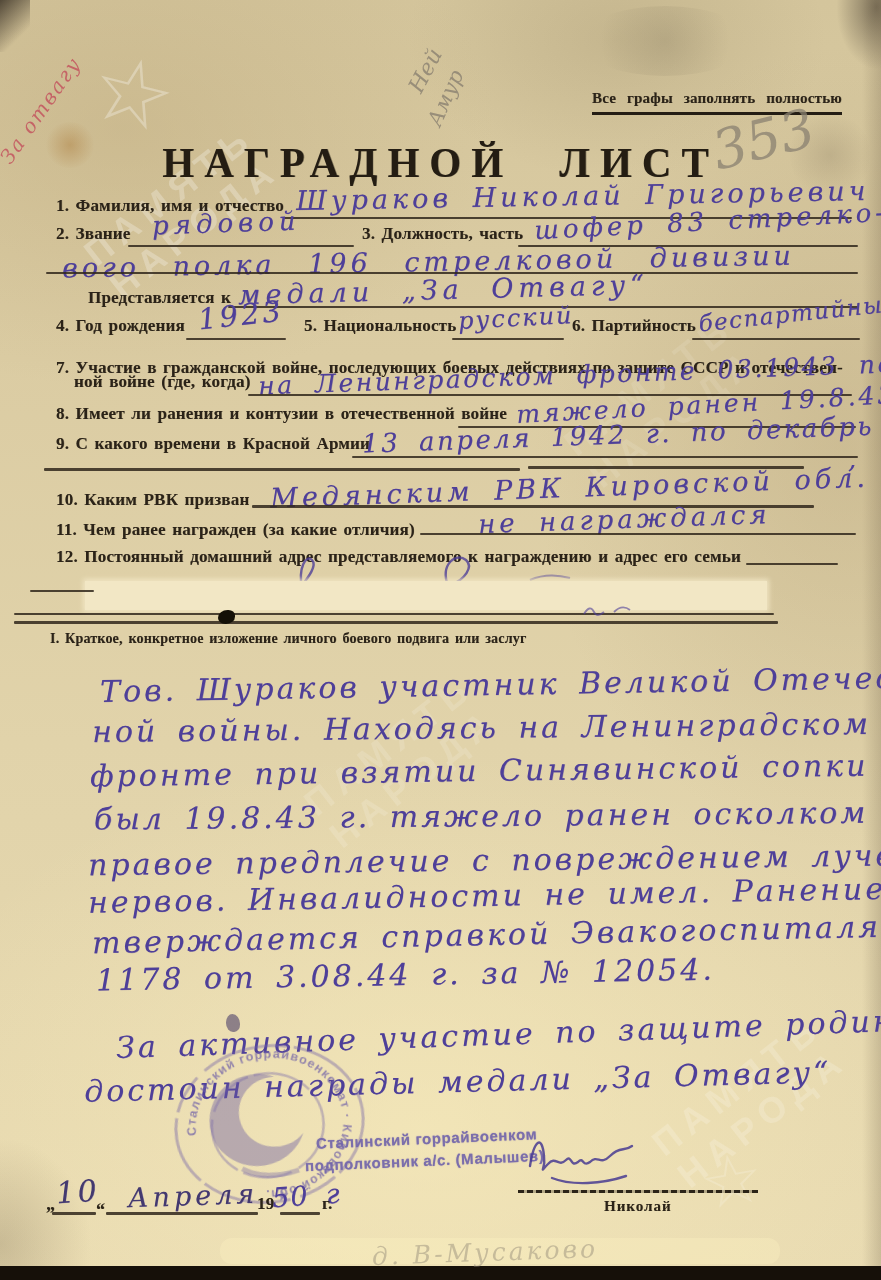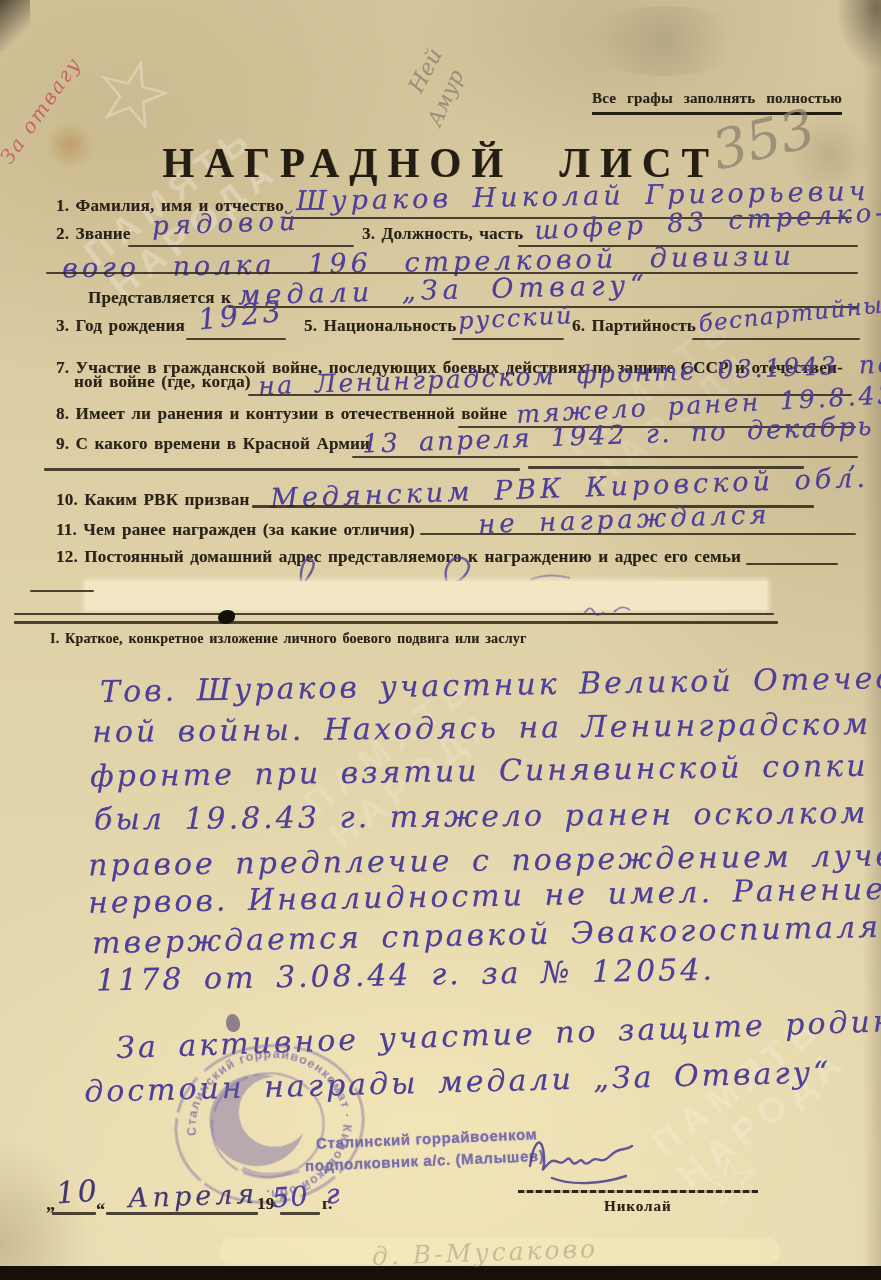--- a/index.html
+++ b/index.html
@@ -78,21 +78,21 @@
   <div class="hw val" style="left:534px;top:206px;letter-spacing:4px;transform:rotate(-3deg);">шофер 83 стрелко-</div>
   <div class="ul" style="left:518px;top:245px;width:340px;"></div>
 
   <div class="hw val" style="left:62px;top:246px;font-size:27px;letter-spacing:4px;word-spacing:20px;transform:rotate(-1deg);">вого полка  196 стрелковой дивизии</div>
   <div class="ul" style="left:46px;top:272px;width:812px;"></div>
 
   <div class="pl" style="left:88px;top:288px;">Представляется к</div>
   <div class="hw val" style="left:238px;top:274px;font-size:27px;letter-spacing:5px;word-spacing:14px;transform:rotate(-1.5deg);">медали „За Отвагу“</div>
   <div class="ul" style="left:228px;top:306px;width:630px;"></div>
 
-  <div class="pl" style="left:56px;top:316px;">3. Год рождения</div>
+  <div class="pl" style="left:56px;top:316px;">4. Год рождения</div>
   <div class="hw" style="left:198px;top:298px;font-size:29px;letter-spacing:3px;transform:rotate(-6deg);">1923</div>
   <div class="ul" style="left:186px;top:338px;width:100px;"></div>
   <div class="pl" style="left:304px;top:316px;">5. Национальность</div>
   <div class="hw" style="left:458px;top:304px;font-size:24px;letter-spacing:2px;transform:rotate(-3deg);">русский</div>
   <div class="ul" style="left:452px;top:338px;width:112px;"></div>
   <div class="pl" style="left:572px;top:316px;">6. Партийность</div>
   <div class="hw" style="left:698px;top:300px;font-size:23px;letter-spacing:1.5px;transform:rotate(-6deg);">беспартийный</div>
   <div class="ul" style="left:692px;top:338px;width:168px;"></div>
 
   <div class="pl" style="left:56px;top:358px;">7. Участие в гражданской войне, последующих боевых действиях по защите СССР и отечествен-</div>

